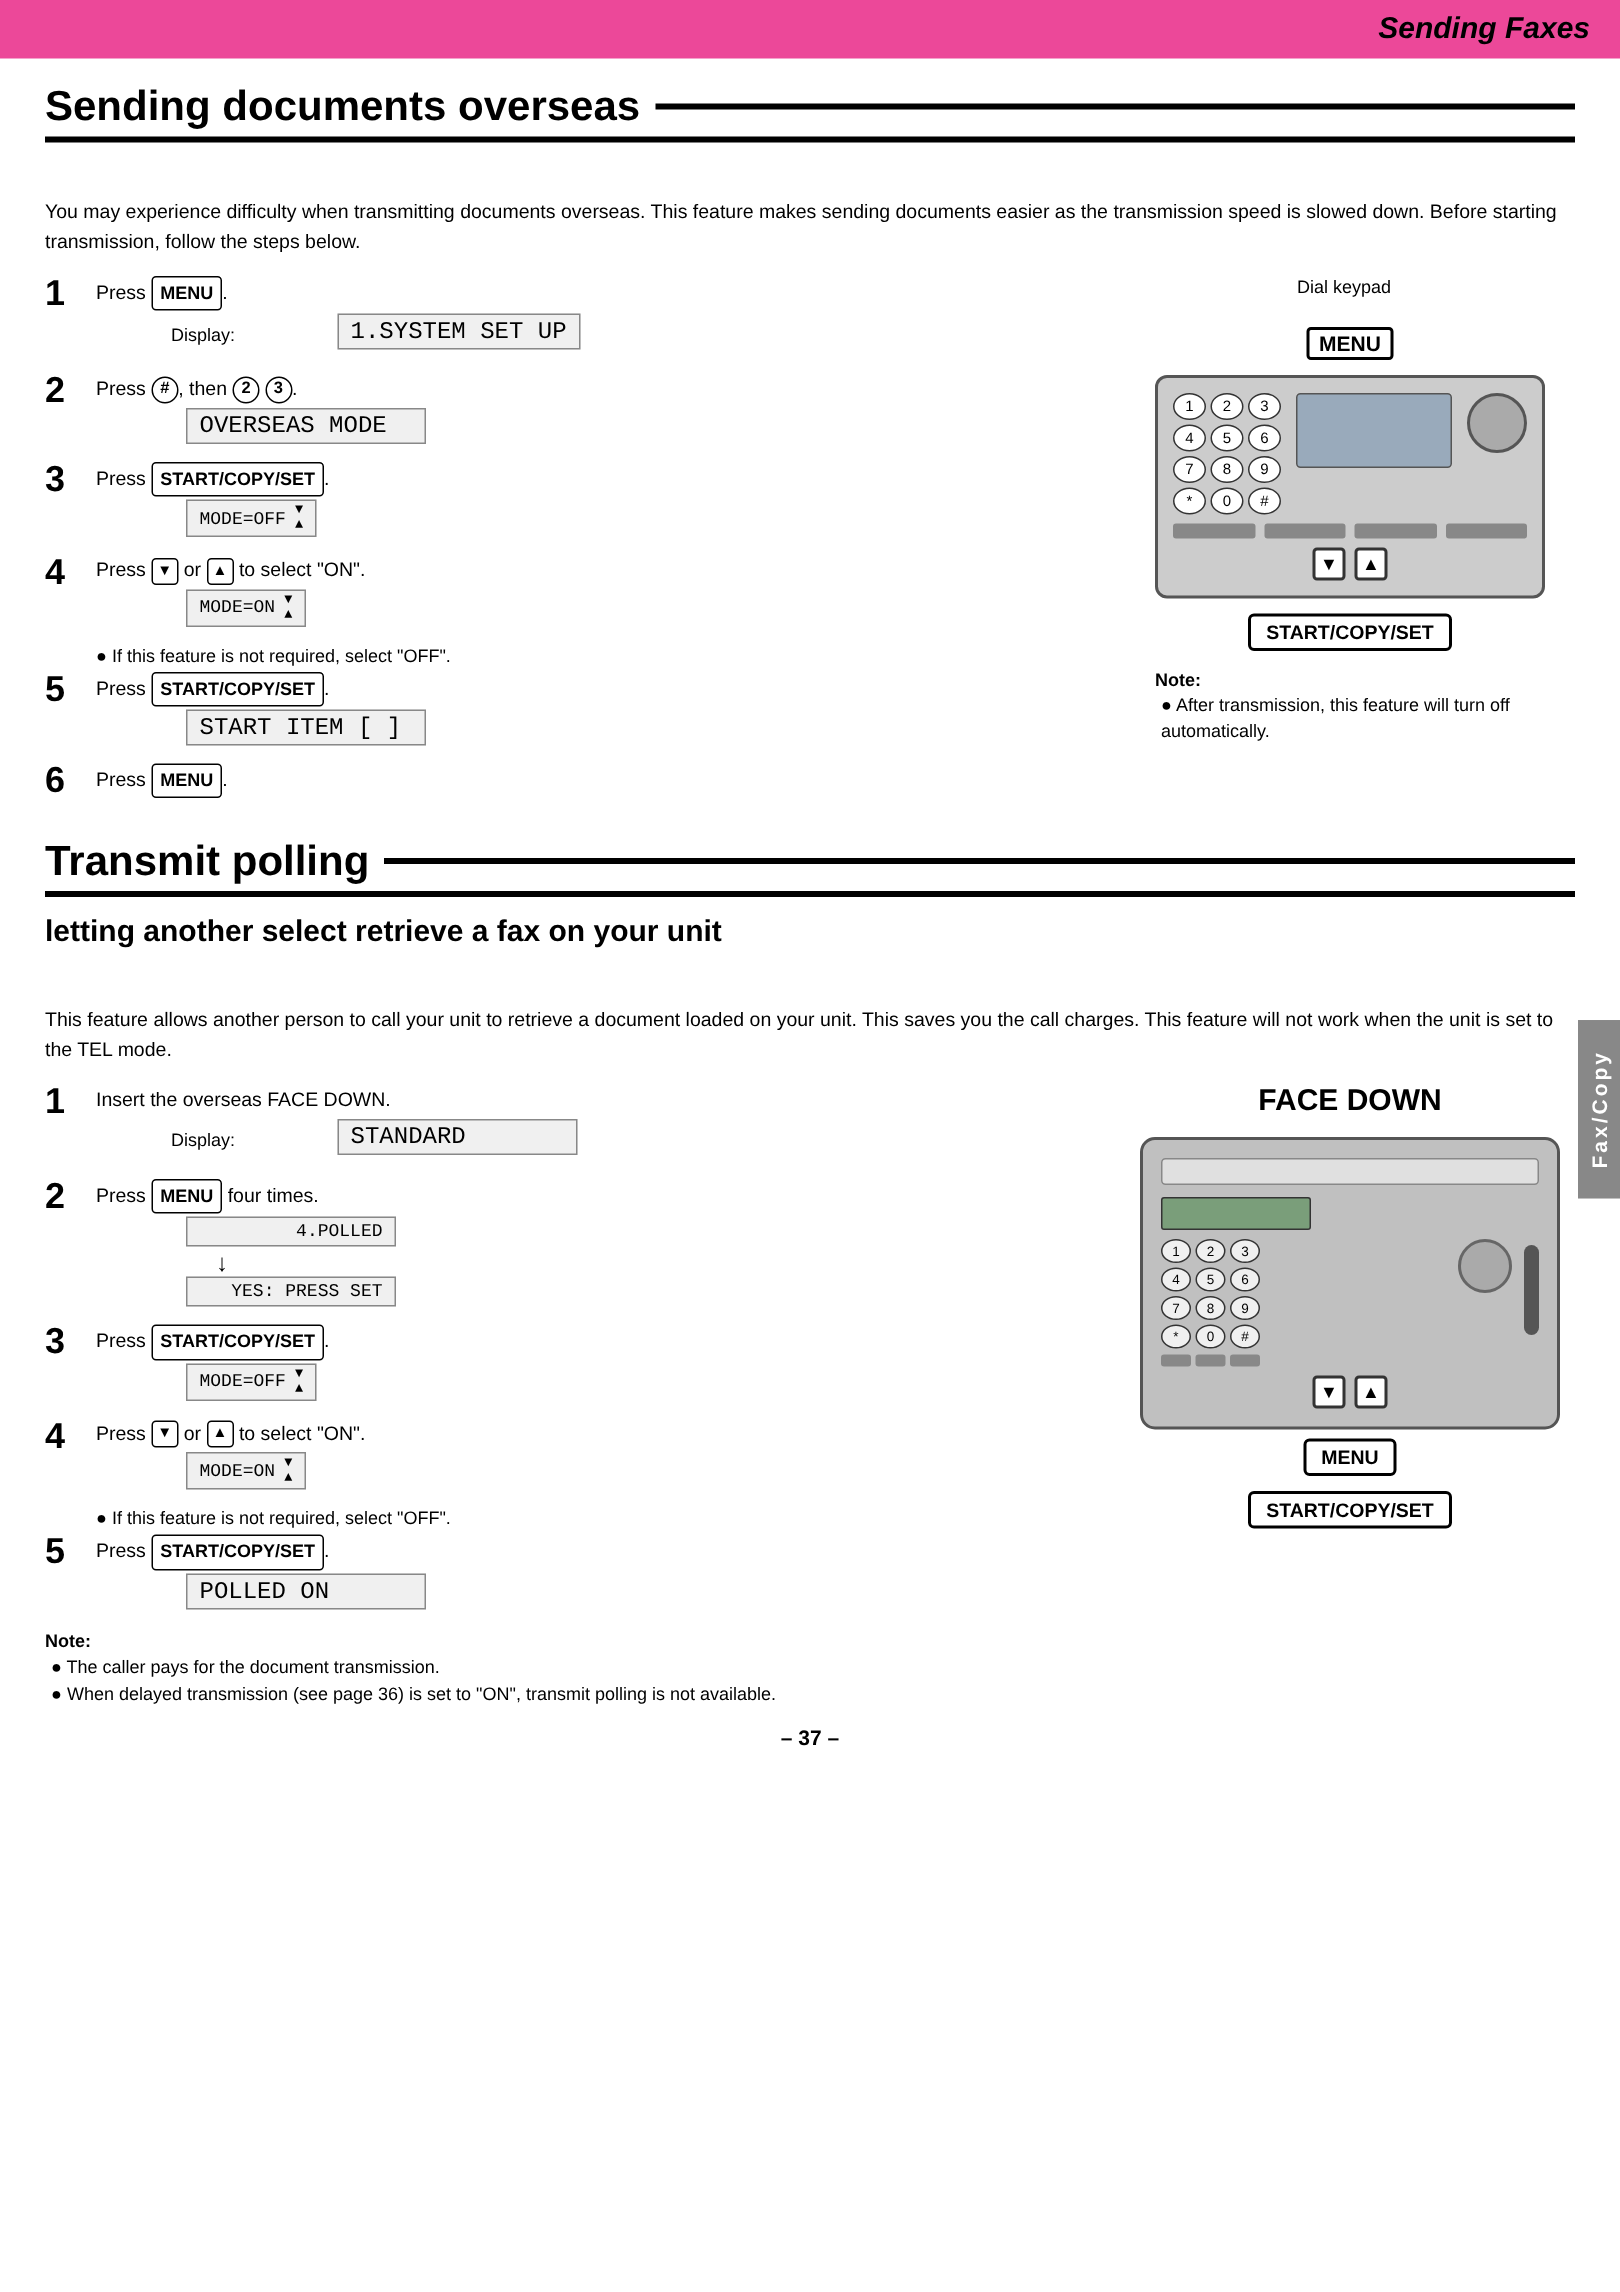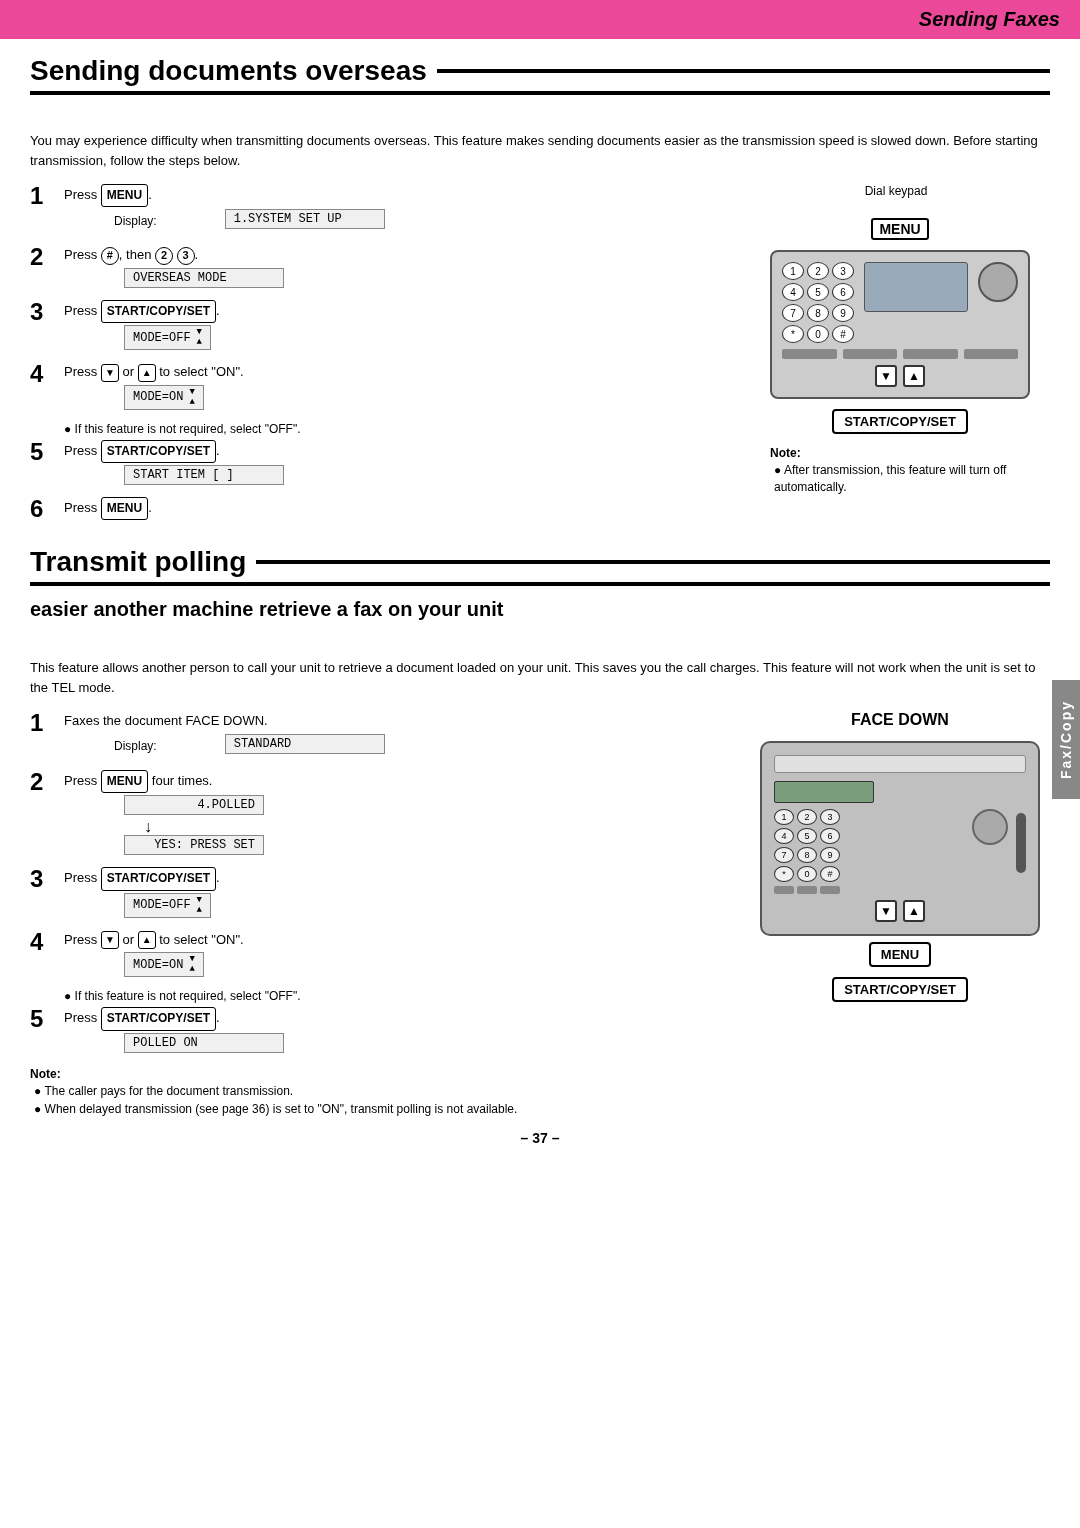--- a/index.html
+++ b/index.html
@@ -77,21 +77,21 @@
       line-height: 1.6;
       margin-bottom: 2px;
     }
     .display-box {
       display: inline-flex;
       align-items: center;
       border: 1px solid #888;
       background: #f0f0f0;
       padding: 2px 8px;
       font-family: 'Courier New', monospace;
-      font-size: 12px;
+      font-size: 16px;
       margin-left: 60px;
       margin-bottom: 4px;
       min-width: 160px;
     }
     .display-label {
       font-size: 12px;
       margin-right: 8px;
       color: #000;
     }
 
@@ -217,21 +217,21 @@
     }
 
     
     .page-number {
       text-align: center;
       font-size: 14px;
       margin-top: 10px;
       font-weight: bold;
     }
     .face-down-label {
-      font-size: 16px;
+      font-size: 20px;
       font-weight: bold;
       text-align: left;
       margin-bottom: 6px;
     }
 
     .polled-area {
       margin-left: 60px;
       margin-bottom: 4px;
     }
     .polled-box {
@@ -454,33 +454,33 @@
           <div class="note-item">After transmission, this feature will turn off automatically.</div>
         </div>
       </div>
     </div>
   </div>
 
   <div style="margin-top:16px;">
     <div class="section-title">
       <span>Transmit polling</span>
     </div>
-    <div class="sub-section-title">easier another machine retrieve a fax on your unit</div>
+    <div class="sub-section-title">letting another select retrieve a fax on your unit</div>
 
     <p class="intro-text">This feature allows another person to call your unit to retrieve a document loaded on your unit. This saves you the call charges. This feature will not work when the unit is set to the TEL mode.</p>
 
     <div class="steps-wrapper">
 
       <div class="steps-col-left">
 
         <div class="step">
           <div class="step-number">1</div>
           <div class="step-content">
             <div class="step-text">
-              <span>Faxes the document FACE DOWN.</span>
+              <span>Insert the overseas FACE DOWN.</span>
             </div>
             <div style="display:flex;align-items:center;margin-left:50px;margin-bottom:4px;">
               <span class="display-label">Display:</span>
               <div class="display-box">
                 <span>STANDARD</span>
               </div>
             </div>
           </div>
         </div>
 

